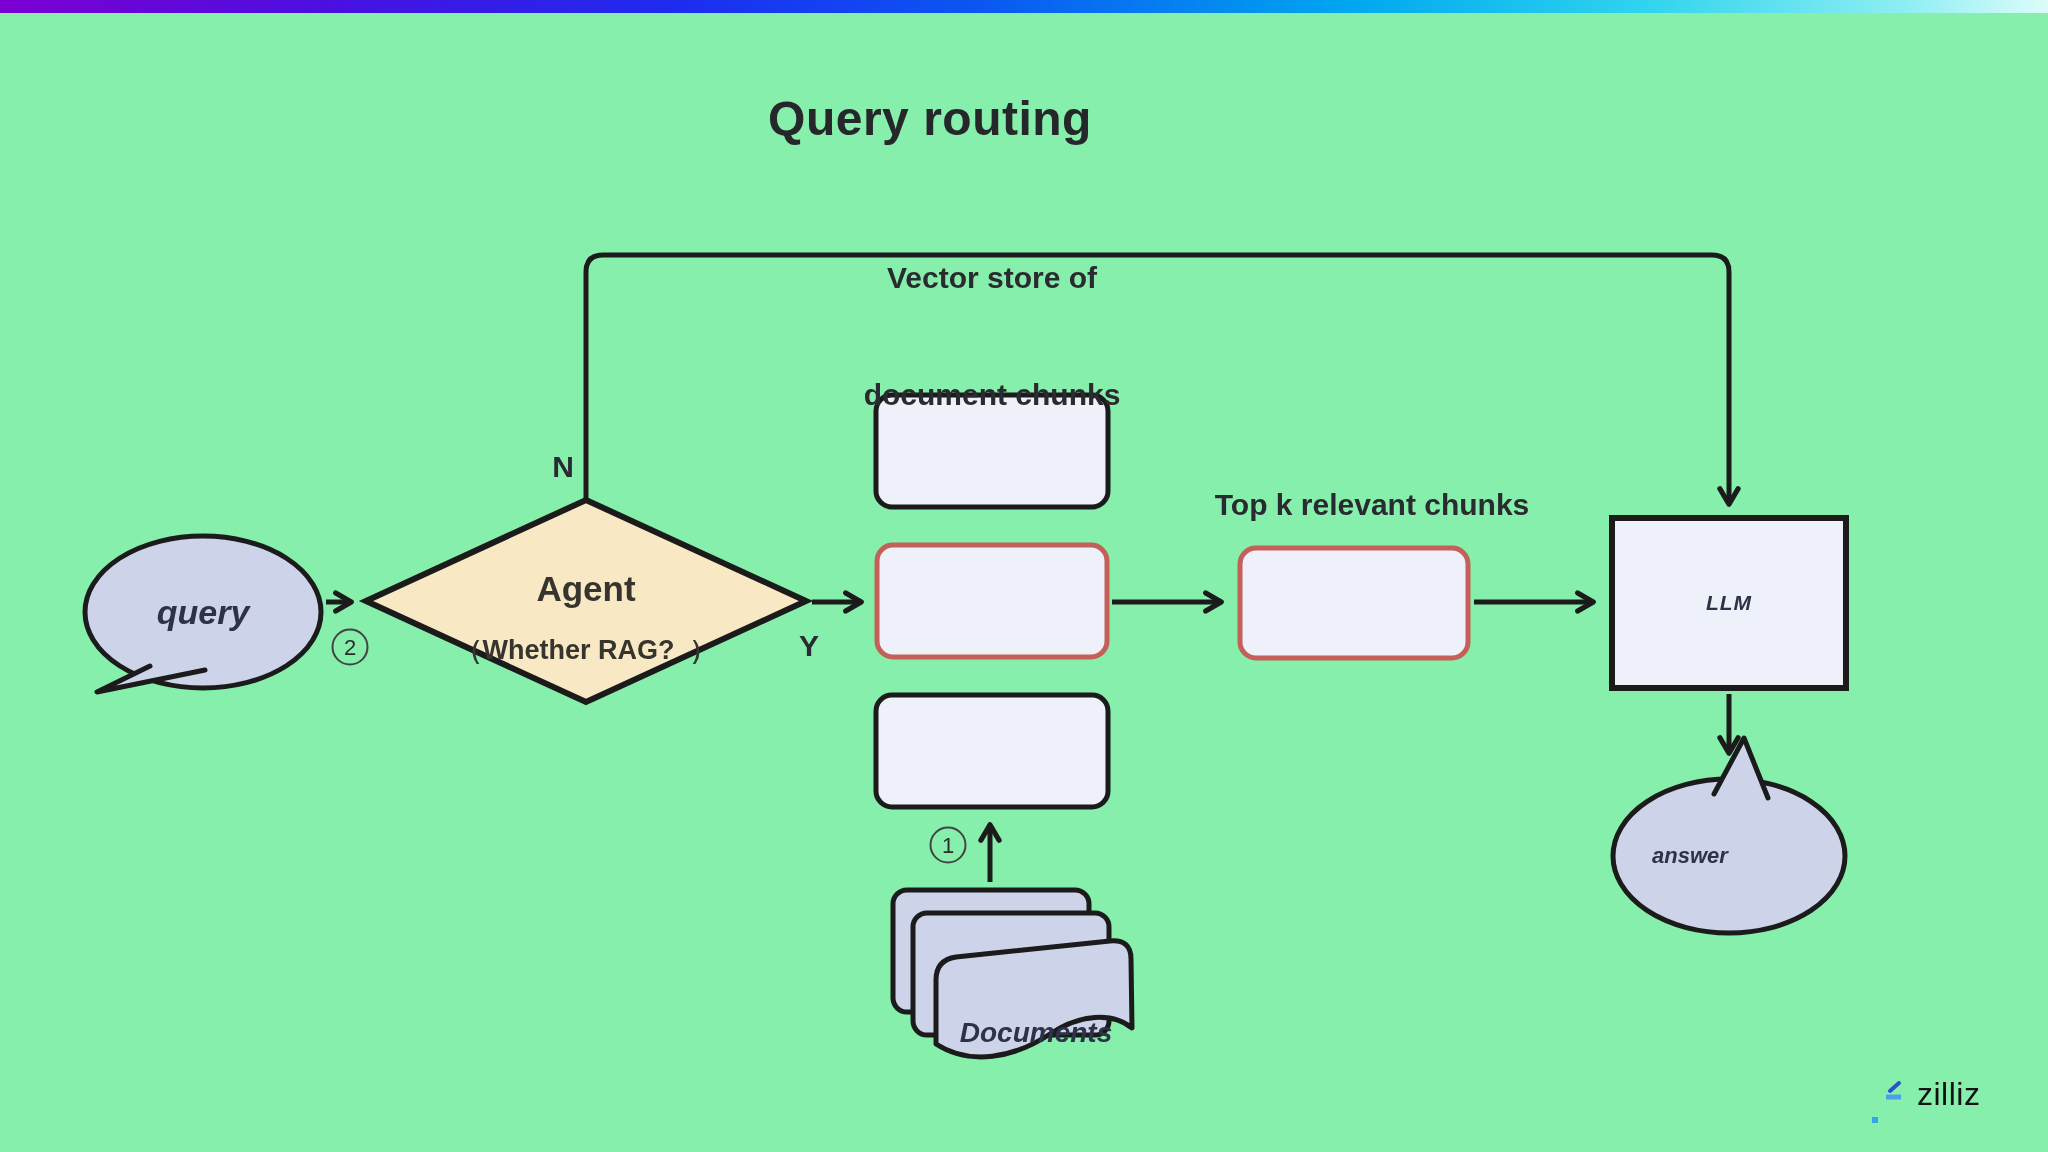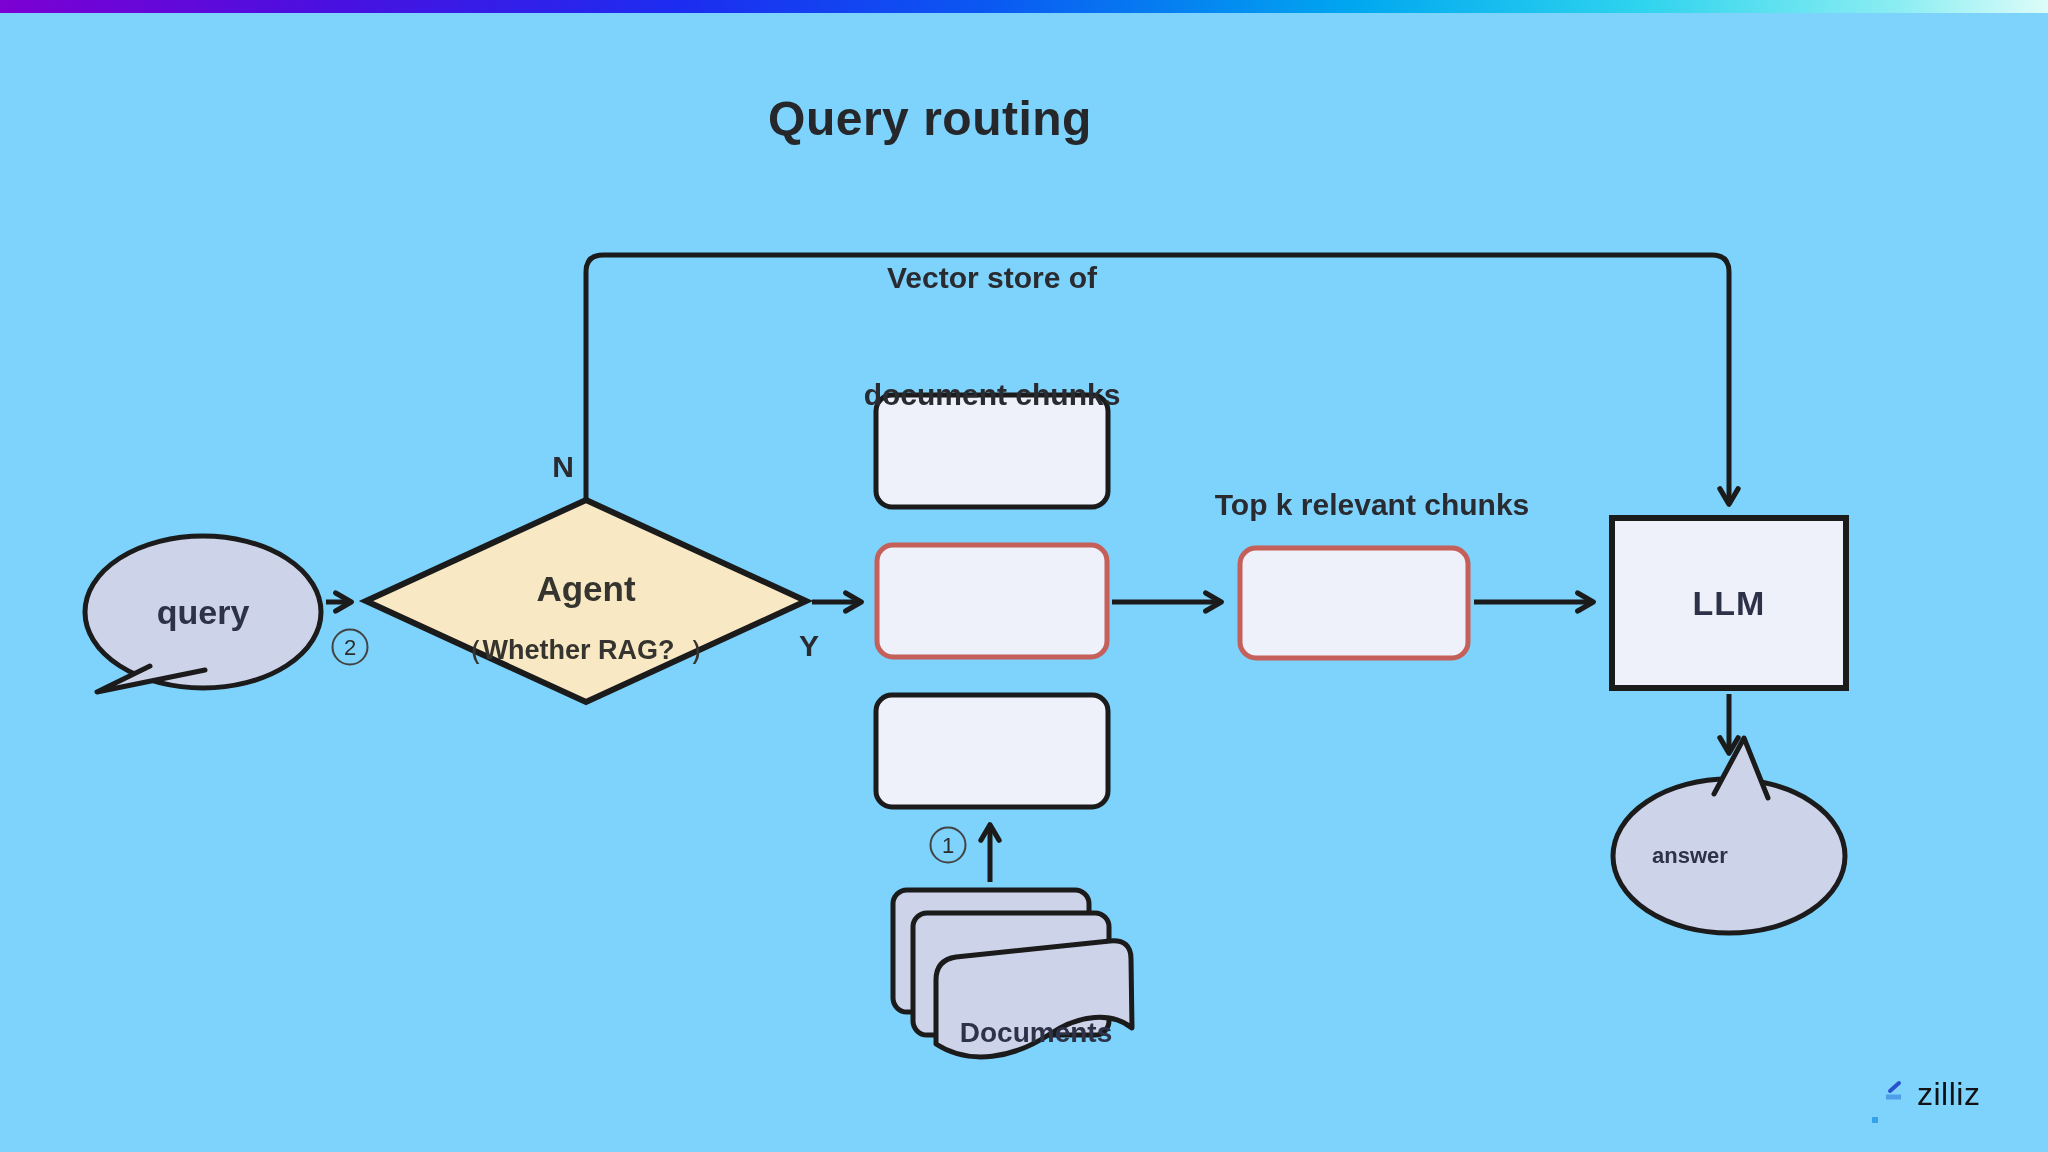--- a/index.html
+++ b/index.html
@@ -1,39 +1,39 @@
 <!DOCTYPE html>
 <html><head>
 <meta charset="utf-8">
 <style>
   html,body{margin:0;padding:0;background:#e9e9e9;}
   .stage{
-    position:relative;width:2048px;height:1152px;background:#7dd3fc;
+    position:relative;width:2048px;height:1152px;background:#86efac;
     overflow:hidden;font-family:"Liberation Sans",sans-serif;
   }
   .topbar{
     position:absolute;left:0;top:0;width:2048px;height:13px;
     background:linear-gradient(90deg,#7c00d2 0%,#4a10e0 16%,#1d2cf0 33%,
       #0b57f2 48%,#00a7ef 66%,#2ed3ee 80%,#8eeef2 93%,#ddfcf9 100%);
   }
   .svg-layer{position:absolute;left:0;top:0;}
   .txt{
     position:absolute;transform:translate(-50%,-50%);
     white-space:pre;text-align:center;color:#2a2b30;font-weight:bold;
   }
   .title{left:930px;top:118px;font-size:48px;letter-spacing:0.5px;color:#26272b;}
   .vstore{left:992px;top:336px;font-size:30px;line-height:39px;}
   .topk{left:1372px;top:505px;font-size:30px;}
   .lbl-n{left:563px;top:467px;font-size:30px;}
   .lbl-y{left:809px;top:646px;font-size:30px;}
-  .in-shape{color:#2d3248;}
+  .in-shape{color:#2d3248;font-style:italic;}
   .lbl-query{left:203px;top:612px;font-size:34px;}
   .lbl-agent{left:586px;top:589px;font-size:35px;color:#35342f;}
   .lbl-agent-sub{left:586px;top:650px;font-size:27px;color:#35342f;}
-  .lbl-llm{left:1729px;top:603px;font-size:34px;letter-spacing:1px;}
+  .lbl-llm{left:1729px;top:603px;font-size:21px;letter-spacing:1px;}
   .lbl-answer{left:1690px;top:856px;font-size:22px;}
   .lbl-docs{left:1036px;top:997px;font-size:28px;margin-top:36px;}
   .badge{
     position:absolute;transform:translate(-50%,-50%);
     width:33px;height:33px;border-radius:50%;border:2.5px solid #434343;
     display:flex;align-items:center;justify-content:center;
     font-size:22px;color:#2c2c2c;background:transparent;
   }
   .badge-2{left:350px;top:647px;}
   .badge-1{left:948px;top:845px;}

